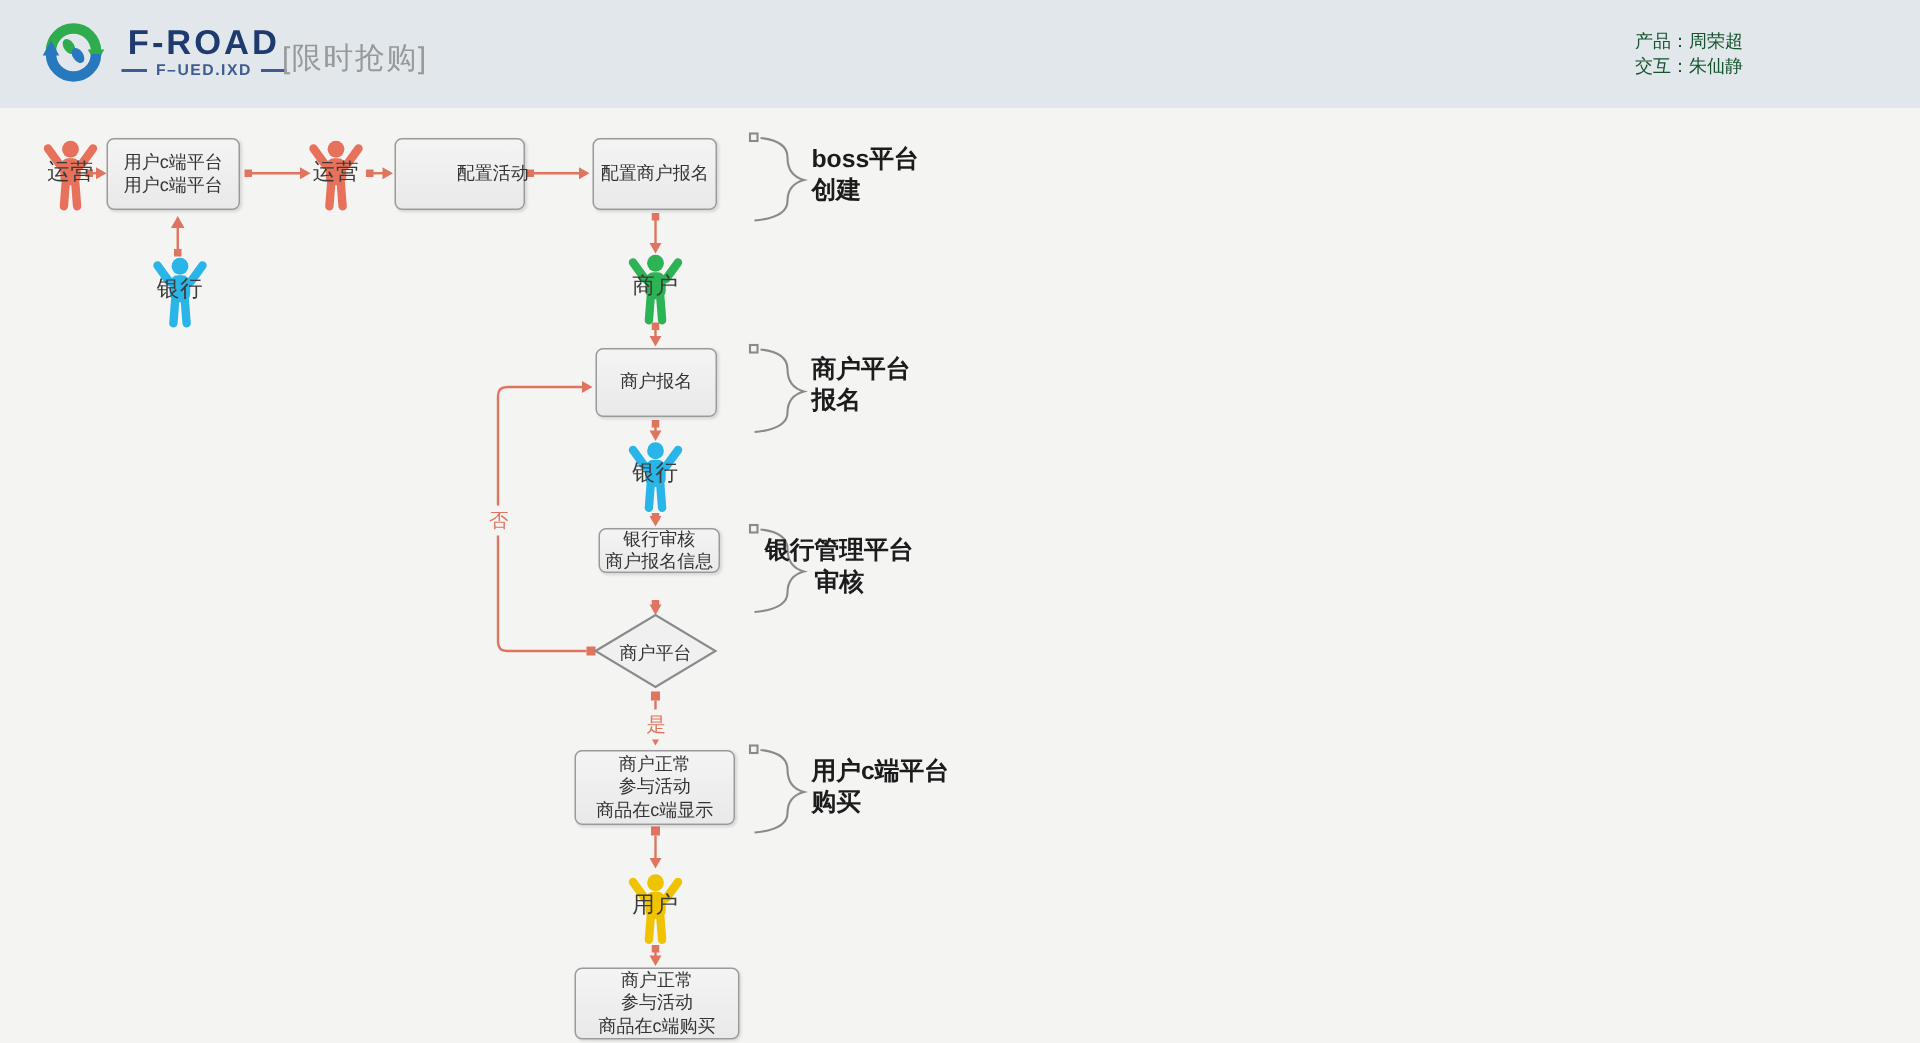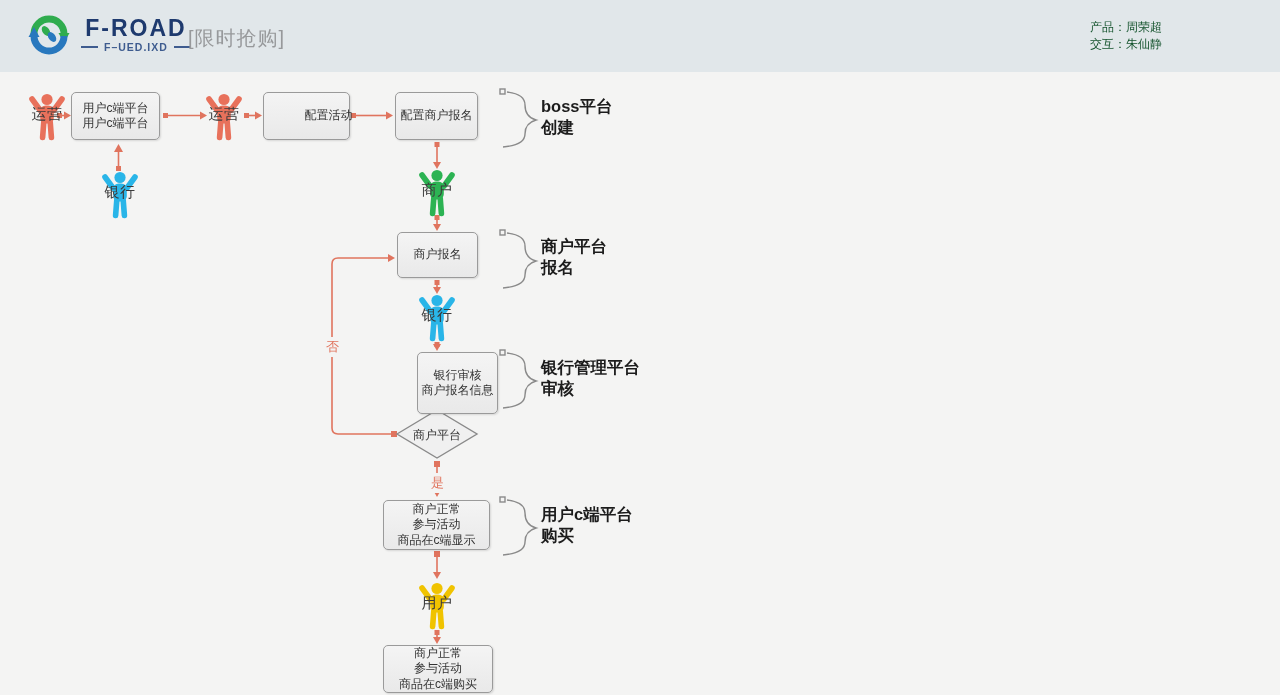--- a/index.html
+++ b/index.html
@@ -175,21 +175,21 @@
 </div>
 <div class="node box" style="left:263px;top:92px;width:87px;height:48px;padding-left:44px;">
   <span>配置活动</span>
 </div>
 <div class="node box" style="left:395px;top:92px;width:83px;height:48px;">
   <span>配置商户报名</span>
 </div>
 <div class="node box" style="left:397px;top:232px;width:81px;height:46px;">
   <span>商户报名</span>
 </div>
-<div class="node box" style="left:417px;top:352px;width:81px;height:62px;">
+<div class="node box" style="left:399px;top:352px;width:81px;height:30px;">
   <span>银行审核</span>
   <span>商户报名信息</span>
 </div>
 <div class="node box" style="left:383px;top:500px;width:107px;height:50px;">
   <span>商户正常</span>
   <span>参与活动</span>
   <span>商品在c端显示</span>
 </div>
 <div class="node box" style="left:383px;top:645px;width:110px;height:48px;">
   <span>商户正常</span>
@@ -281,20 +281,20 @@
 </div>
 
 <div class="node ann" style="left:541px;top:96px;">
   <div>boss平台</div>
   <div>创建</div>
 </div>
 <div class="node ann" style="left:541px;top:236px;">
   <div>商户平台</div>
   <div>报名</div>
 </div>
-<div class="node ann" style="left:541px;top:357px;">
+<div class="node ann" style="left:510px;top:357px;text-align:center;">
   <div>银行管理平台</div>
   <div>审核</div>
 </div>
 <div class="node ann" style="left:541px;top:504px;">
   <div>用户c端平台</div>
   <div>购买</div>
 </div>
 
 </body></html>

